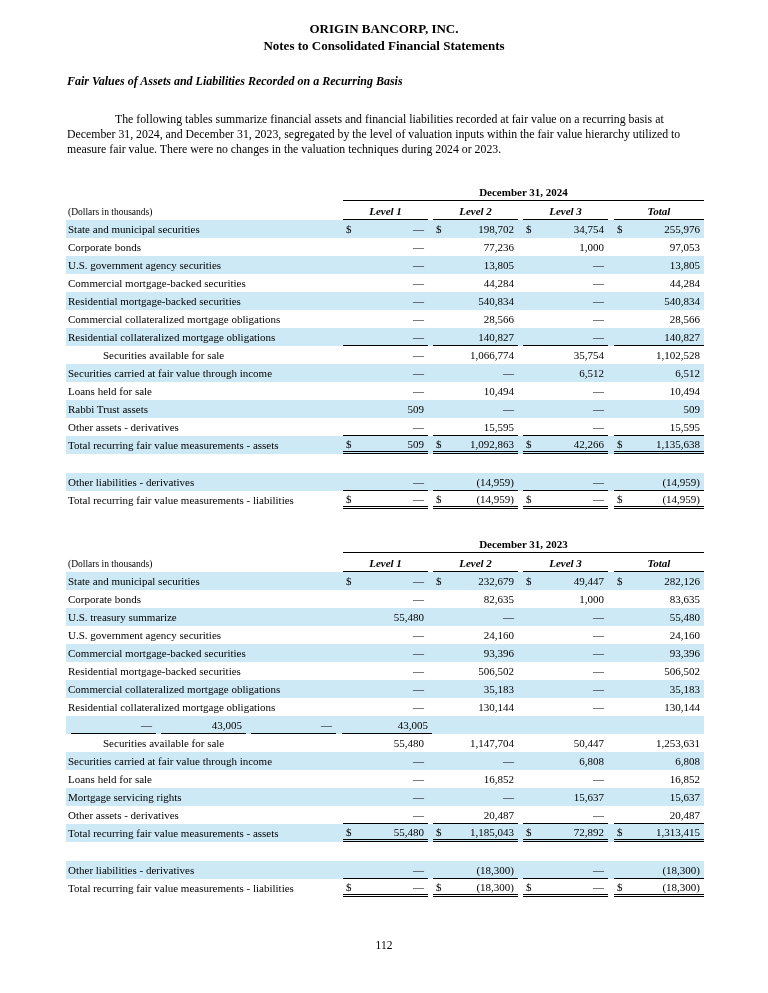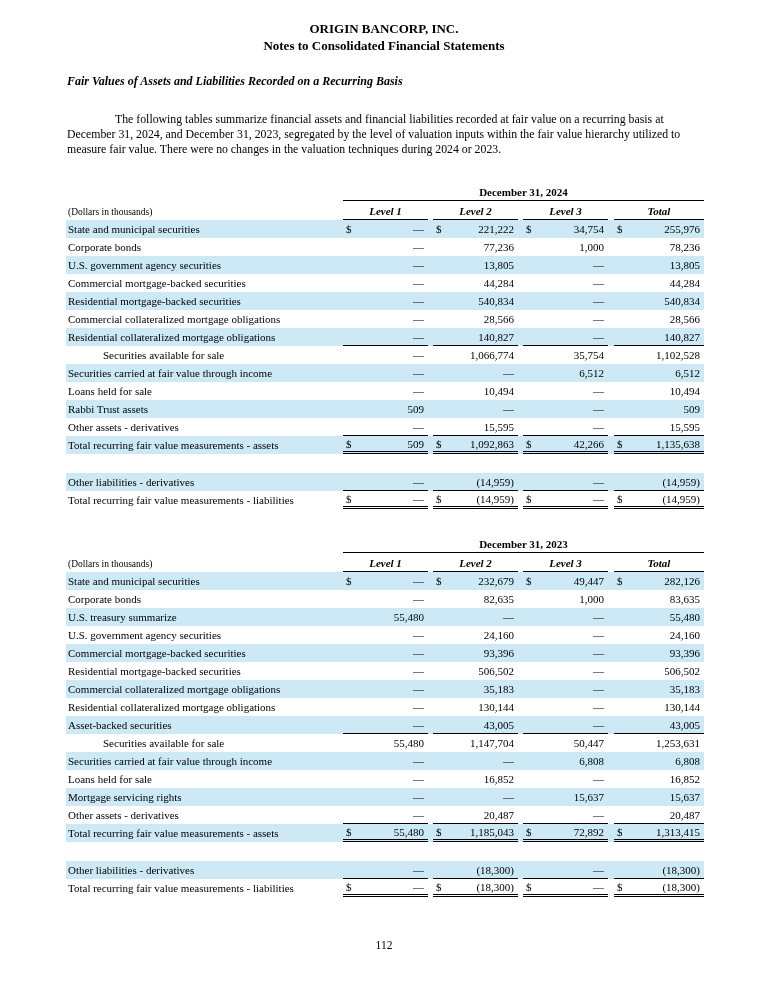--- a/index.html
+++ b/index.html
@@ -76,21 +76,21 @@
         <div class="t-col t-colhead total">Total</div>
       </div>
       <div class="t-row" style="background-color: rgb(205, 233, 246);">
         <div class="t-label">State and municipal securities</div>
         <div class="t-col t-val">
           <span class="dollar">$</span>
           <span class="num">—</span>
         </div>
         <div class="t-col t-val">
           <span class="dollar">$</span>
-          <span class="num">221,222</span>
+          <span class="num">198,702</span>
         </div>
         <div class="t-col t-val">
           <span class="dollar">$</span>
           <span class="num">34,754</span>
         </div>
         <div class="t-col t-val total">
           <span class="dollar">$</span>
           <span class="num">255,976</span>
         </div>
       </div>
@@ -99,21 +99,21 @@
         <div class="t-col t-val">
           <span class="num">—</span>
         </div>
         <div class="t-col t-val">
           <span class="num">77,236</span>
         </div>
         <div class="t-col t-val">
           <span class="num">1,000</span>
         </div>
         <div class="t-col t-val total">
-          <span class="num">78,236</span>
+          <span class="num">97,053</span>
         </div>
       </div>
       <div class="t-row" style="background-color: rgb(205, 233, 246);">
         <div class="t-label">U.S. government agency securities</div>
         <div class="t-col t-val">
           <span class="num">—</span>
         </div>
         <div class="t-col t-val">
           <span class="num">13,805</span>
         </div>
@@ -445,21 +445,20 @@
           <span class="num">130,144</span>
         </div>
         <div class="t-col t-val">
           <span class="num">—</span>
         </div>
         <div class="t-col t-val total">
           <span class="num">130,144</span>
         </div>
       </div>
       <div class="t-row" style="background-color: rgb(205, 233, 246);">
-        <div class="t-label">Asset-backed securities</div>
         <div class="t-col t-val rule">
           <span class="num">—</span>
         </div>
         <div class="t-col t-val rule">
           <span class="num">43,005</span>
         </div>
         <div class="t-col t-val rule">
           <span class="num">—</span>
         </div>
         <div class="t-col t-val total rule">

